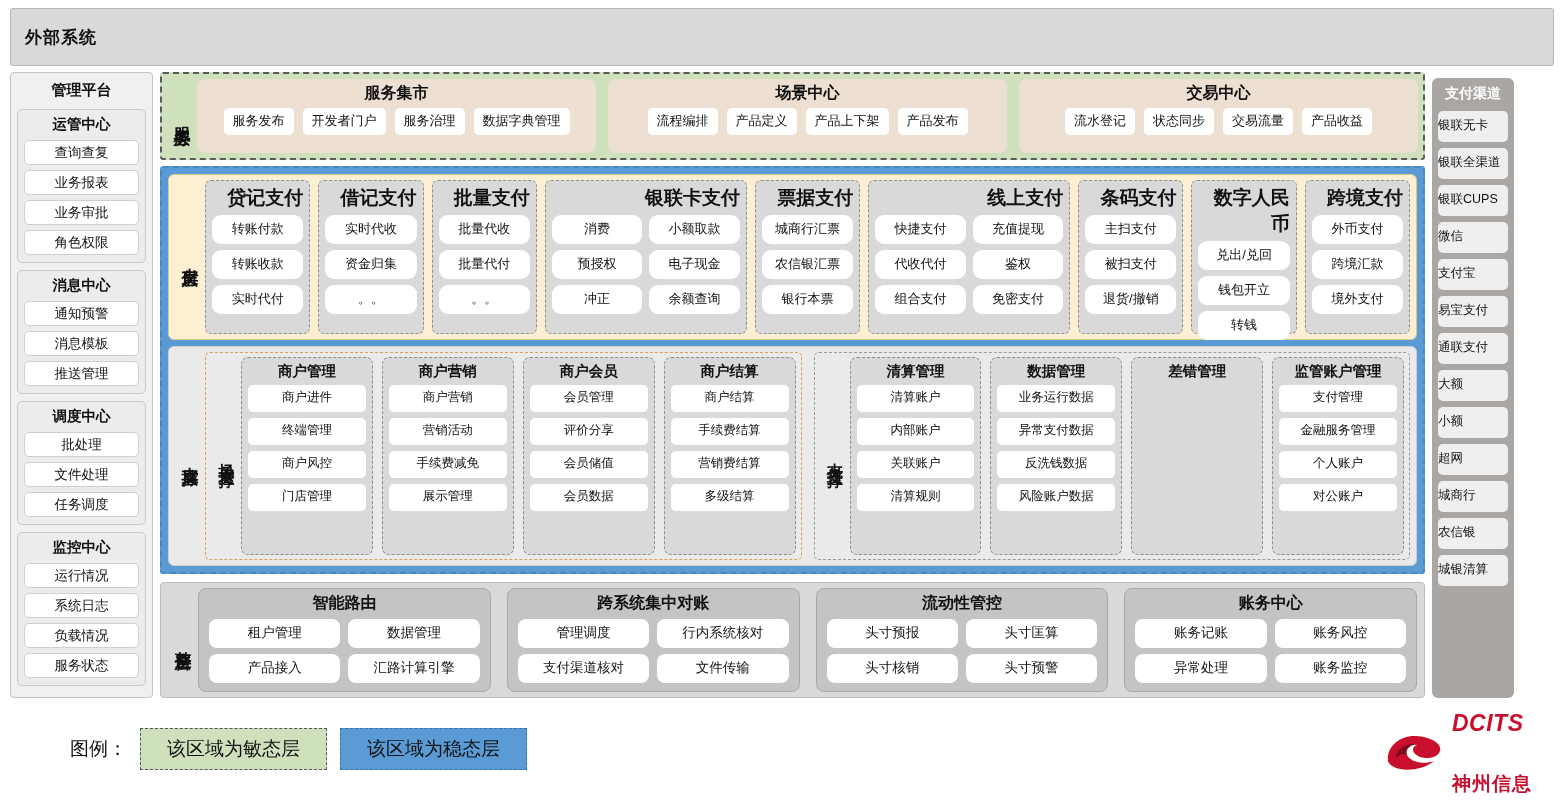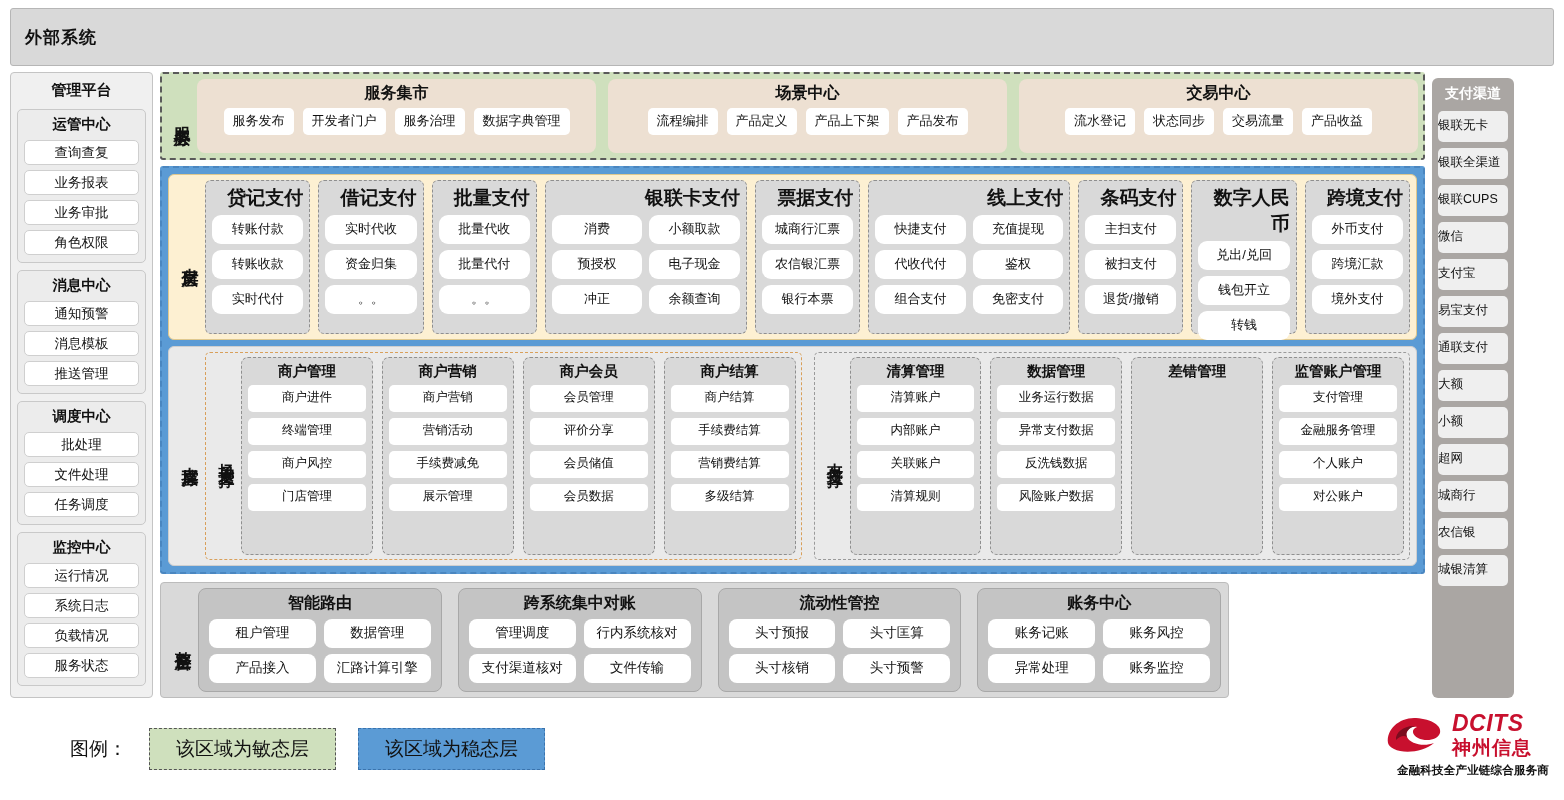--- a/index.html
+++ b/index.html
@@ -128,52 +128,52 @@
   }
   .sup-group-title { font-size: 14.5px; font-weight: bold; text-align: center; color: #111; padding: 2px 0 4px; }
   .sup-items { display: flex; flex-direction: column; gap: 6px; flex: 1; }
   .sup-item {
     background: #fff; border-radius: 5px; height: 27px; line-height: 25px;
     text-align: center; font-size: 12.5px; color: #111; white-space: nowrap;
   }
 
   
   .int-layer {
-    position: absolute; left: 160px; top: 582px; width: 1069px; height: 116px;
+    position: absolute; left: 160px; top: 582px; width: 1265px; height: 116px;
     background: #d9d9d9; border: 1px solid #bcbcbc; border-radius: 4px;
     display: flex; padding: 5px 7px;
   }
   .int-groups { flex: 1; display: flex; gap: 16px; }
   .int-group {
     flex: 1; background: #c4c4c4; border: 1px solid #a8a8a8; border-radius: 8px;
     padding: 2px 10px 8px; display: flex; flex-direction: column;
   }
   .int-group-title { font-size: 16px; font-weight: bold; text-align: center; color: #111; padding: 2px 0 5px; }
   .int-grid { display: flex; flex-direction: column; gap: 6px; flex: 1; }
   .int-row { display: flex; gap: 8px; }
   .int-item {
     flex: 1; background: #fff; border-radius: 8px; height: 29px; line-height: 27px;
     text-align: center; font-size: 13.5px; color: #111; white-space: nowrap;
   }
 
   
-  .legend { position: absolute; left: 70px; top: 728px; display: flex; align-items: center; gap: 22px; }
+  .legend { position: absolute; left: 70px; top: 728px; display: flex; align-items: center; gap: 13px; }
   .legend-label { font-size: 19px; color: #111; }
   .legend-box {
     height: 42px; line-height: 40px; text-align: center; font-size: 19px; color: #111;
     padding: 0 26px;
   }
   .legend-agile { background: #cfe0bd; border: 1px dashed #555; }
   .legend-stable { background: #5b9bd5; border: 1px dashed #3a73ad; }
 
   
   .logo { position: absolute; left: 1384px; top: 712px; width: 178px; height: 82px; }
   .logo-top { display: flex; align-items: center; gap: 6px; }
   .logo-mark { width: 62px; height: 44px; flex: none; }
-  .logo-text { display: flex; flex-direction: column; line-height: 1; }
+  .logo-text { display: flex; flex-direction: column; line-height: 1; gap: 36px; }
   .logo-en { font-size: 23px; font-weight: bold; color: #c8102e; letter-spacing: 0.5px; font-style: italic; }
   .logo-cn { font-size: 19px; font-weight: bold; color: #c8102e; letter-spacing: 1px; margin-top: 3px; }
   .logo-slogan { font-size: 11.5px; font-weight: bold; color: #111; text-align: center; margin-top: 6px; letter-spacing: 0.2px; }
 </style>
 </head>
 <body>
 
 <div class="page">
 
   <div class="ext-bar">

